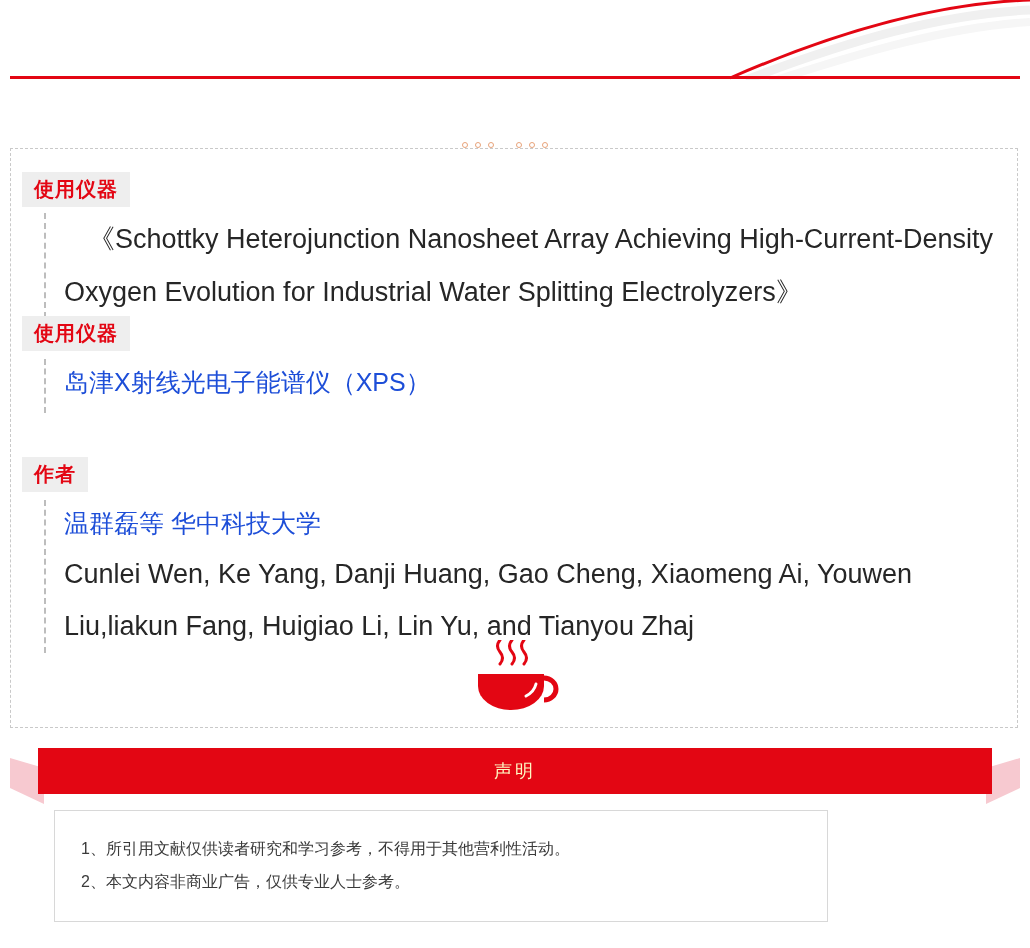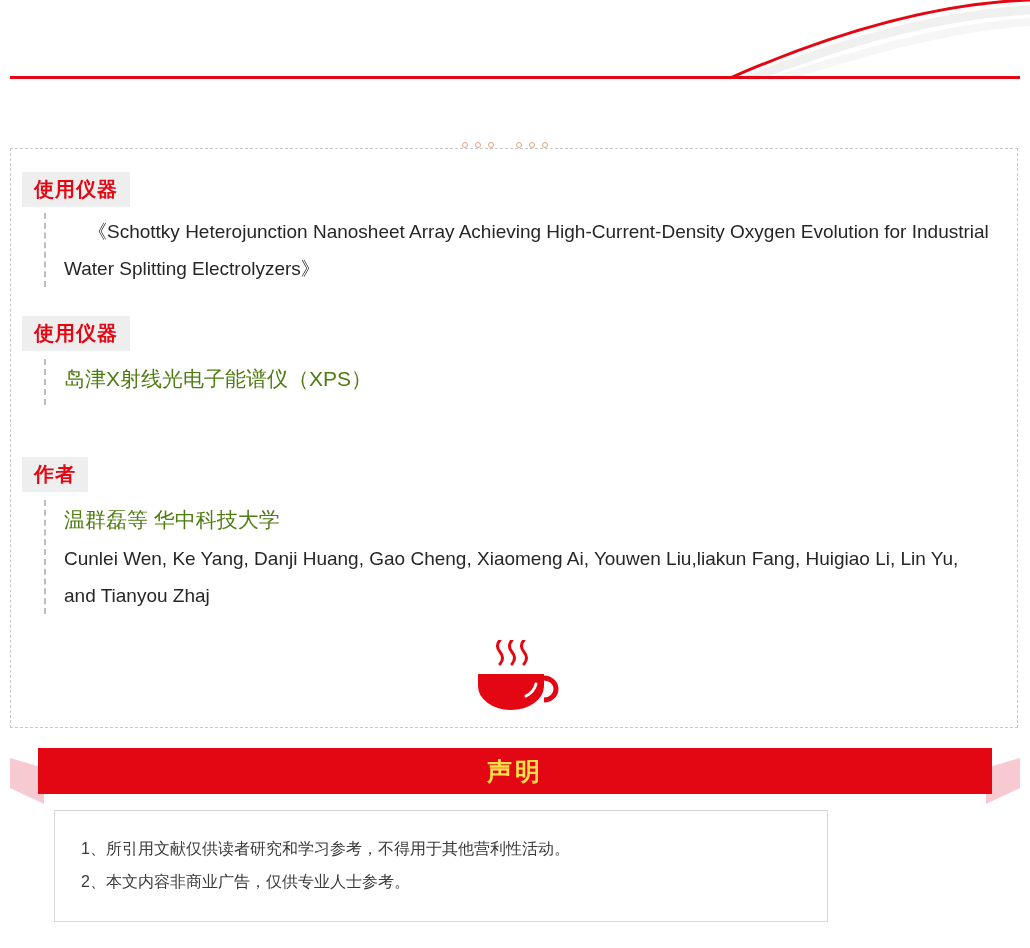--- a/index.html
+++ b/index.html
@@ -85,29 +85,29 @@
     padding: 7px 12px 8px 12px;
     line-height: 1;
     letter-spacing: 1px;
   }
   .sec-body {
     border-left: 2px dashed #bdbdbd;
     margin-left: 22px;
     padding-left: 18px;
   }
   .body-text {
-    font-size: 19px;
+    font-size: 27px;
     line-height: 1.95;
     color: #262626;
     font-weight: 300;
   }
   .body-text-cn {
-    font-size: 21px;
+    font-size: 25px;
     line-height: 1.9;
-    color: #4d7c0f;
+    color: #1d4ed8;
   }
 
   
   #sec-title { left: 22px; top: 172px; width: 980px; }
   #sec-instrument { left: 22px; top: 316px; width: 980px; }
   #sec-author { left: 22px; top: 457px; width: 980px; }
 
   .title-text {
     display: block;
     width: 930px;
@@ -158,23 +158,23 @@
     left: 28px;
     top: 0;
     width: 954px;
     height: 46px;
     background: #e30613;
     display: flex;
     align-items: center;
     justify-content: center;
   }
   .banner-text {
-    color: #fde047;
-    font-size: 25px;
-    font-weight: bold;
+    color: #fef9c3;
+    font-size: 18px;
+    font-weight: normal;
     letter-spacing: 3px;
   }
 
   
   .statement-box {
     position: absolute;
     left: 54px;
     top: 810px;
     width: 774px;
     height: 112px;

